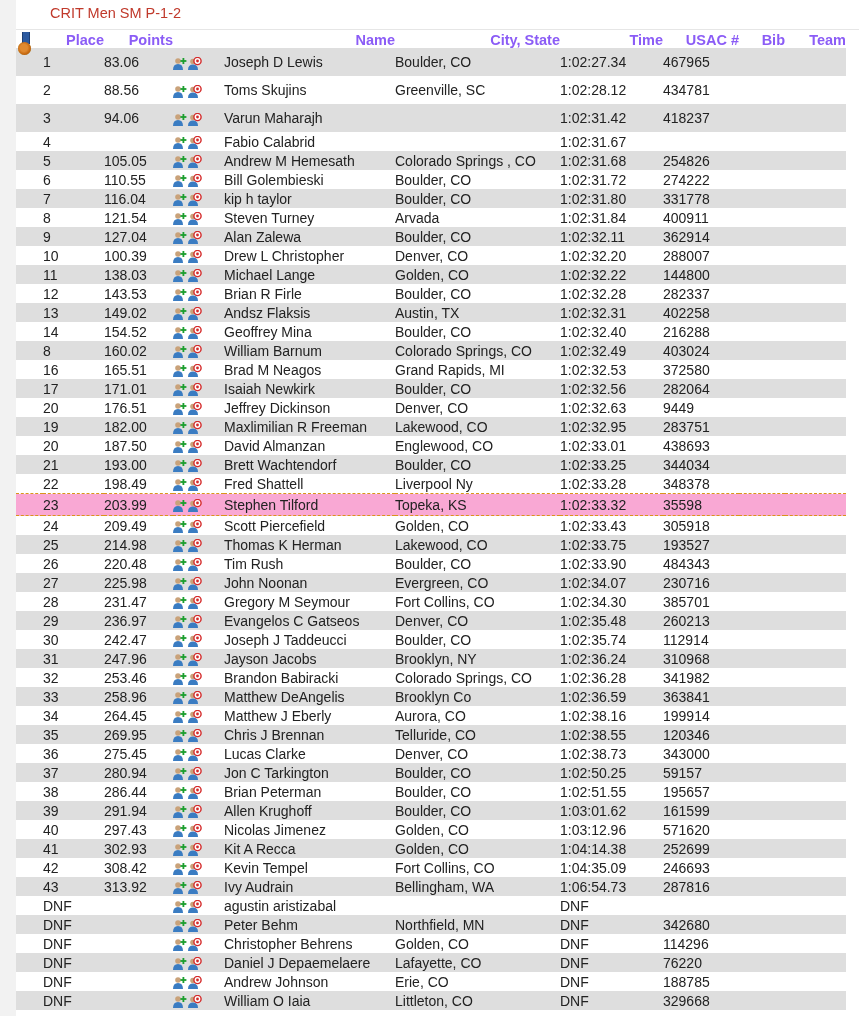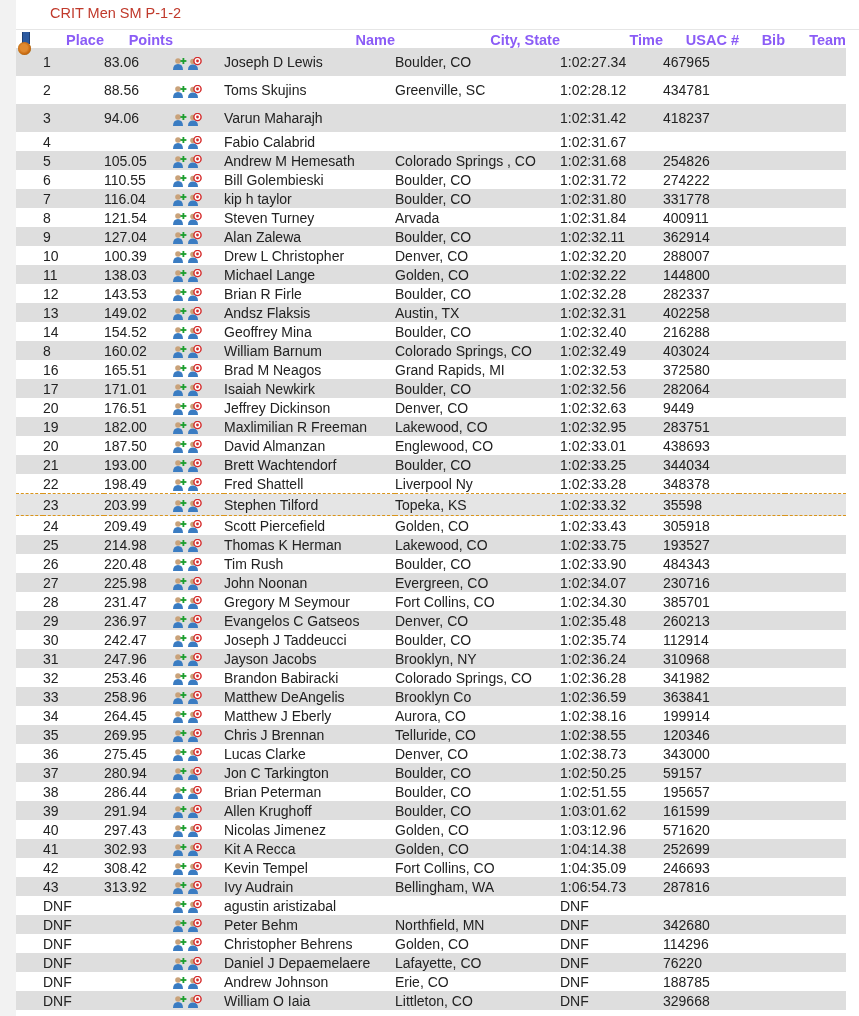--- a/index.html
+++ b/index.html
@@ -30,21 +30,21 @@
     table-layout: fixed;
   }
   th {
     text-align: right; font-weight: bold; font-size: 14.5px; color: #8b5cf6;
     height: 18px; padding: 0; vertical-align: bottom;
   }
   td { padding: 0; height: 19px; white-space: nowrap; overflow: visible; vertical-align: middle; }
   tr.podium td { height: 28px; }
   tr.alt td { background: #dedede; }
   tr.hl td {
-    background: #e5e5e5;
+    background: #f9a8d4;
     border-top: 1px dashed #d9941a;
     border-bottom: 1px dashed #d9941a;
     height: 21px;
     margin-top: 29px;
   }
   .c-medal { width: 27px; position: relative; }
   .c-place { width: 61px; }
   .c-points { width: 69px; }
   .c-icons { width: 51px; }
   .c-name { width: 171px; }

